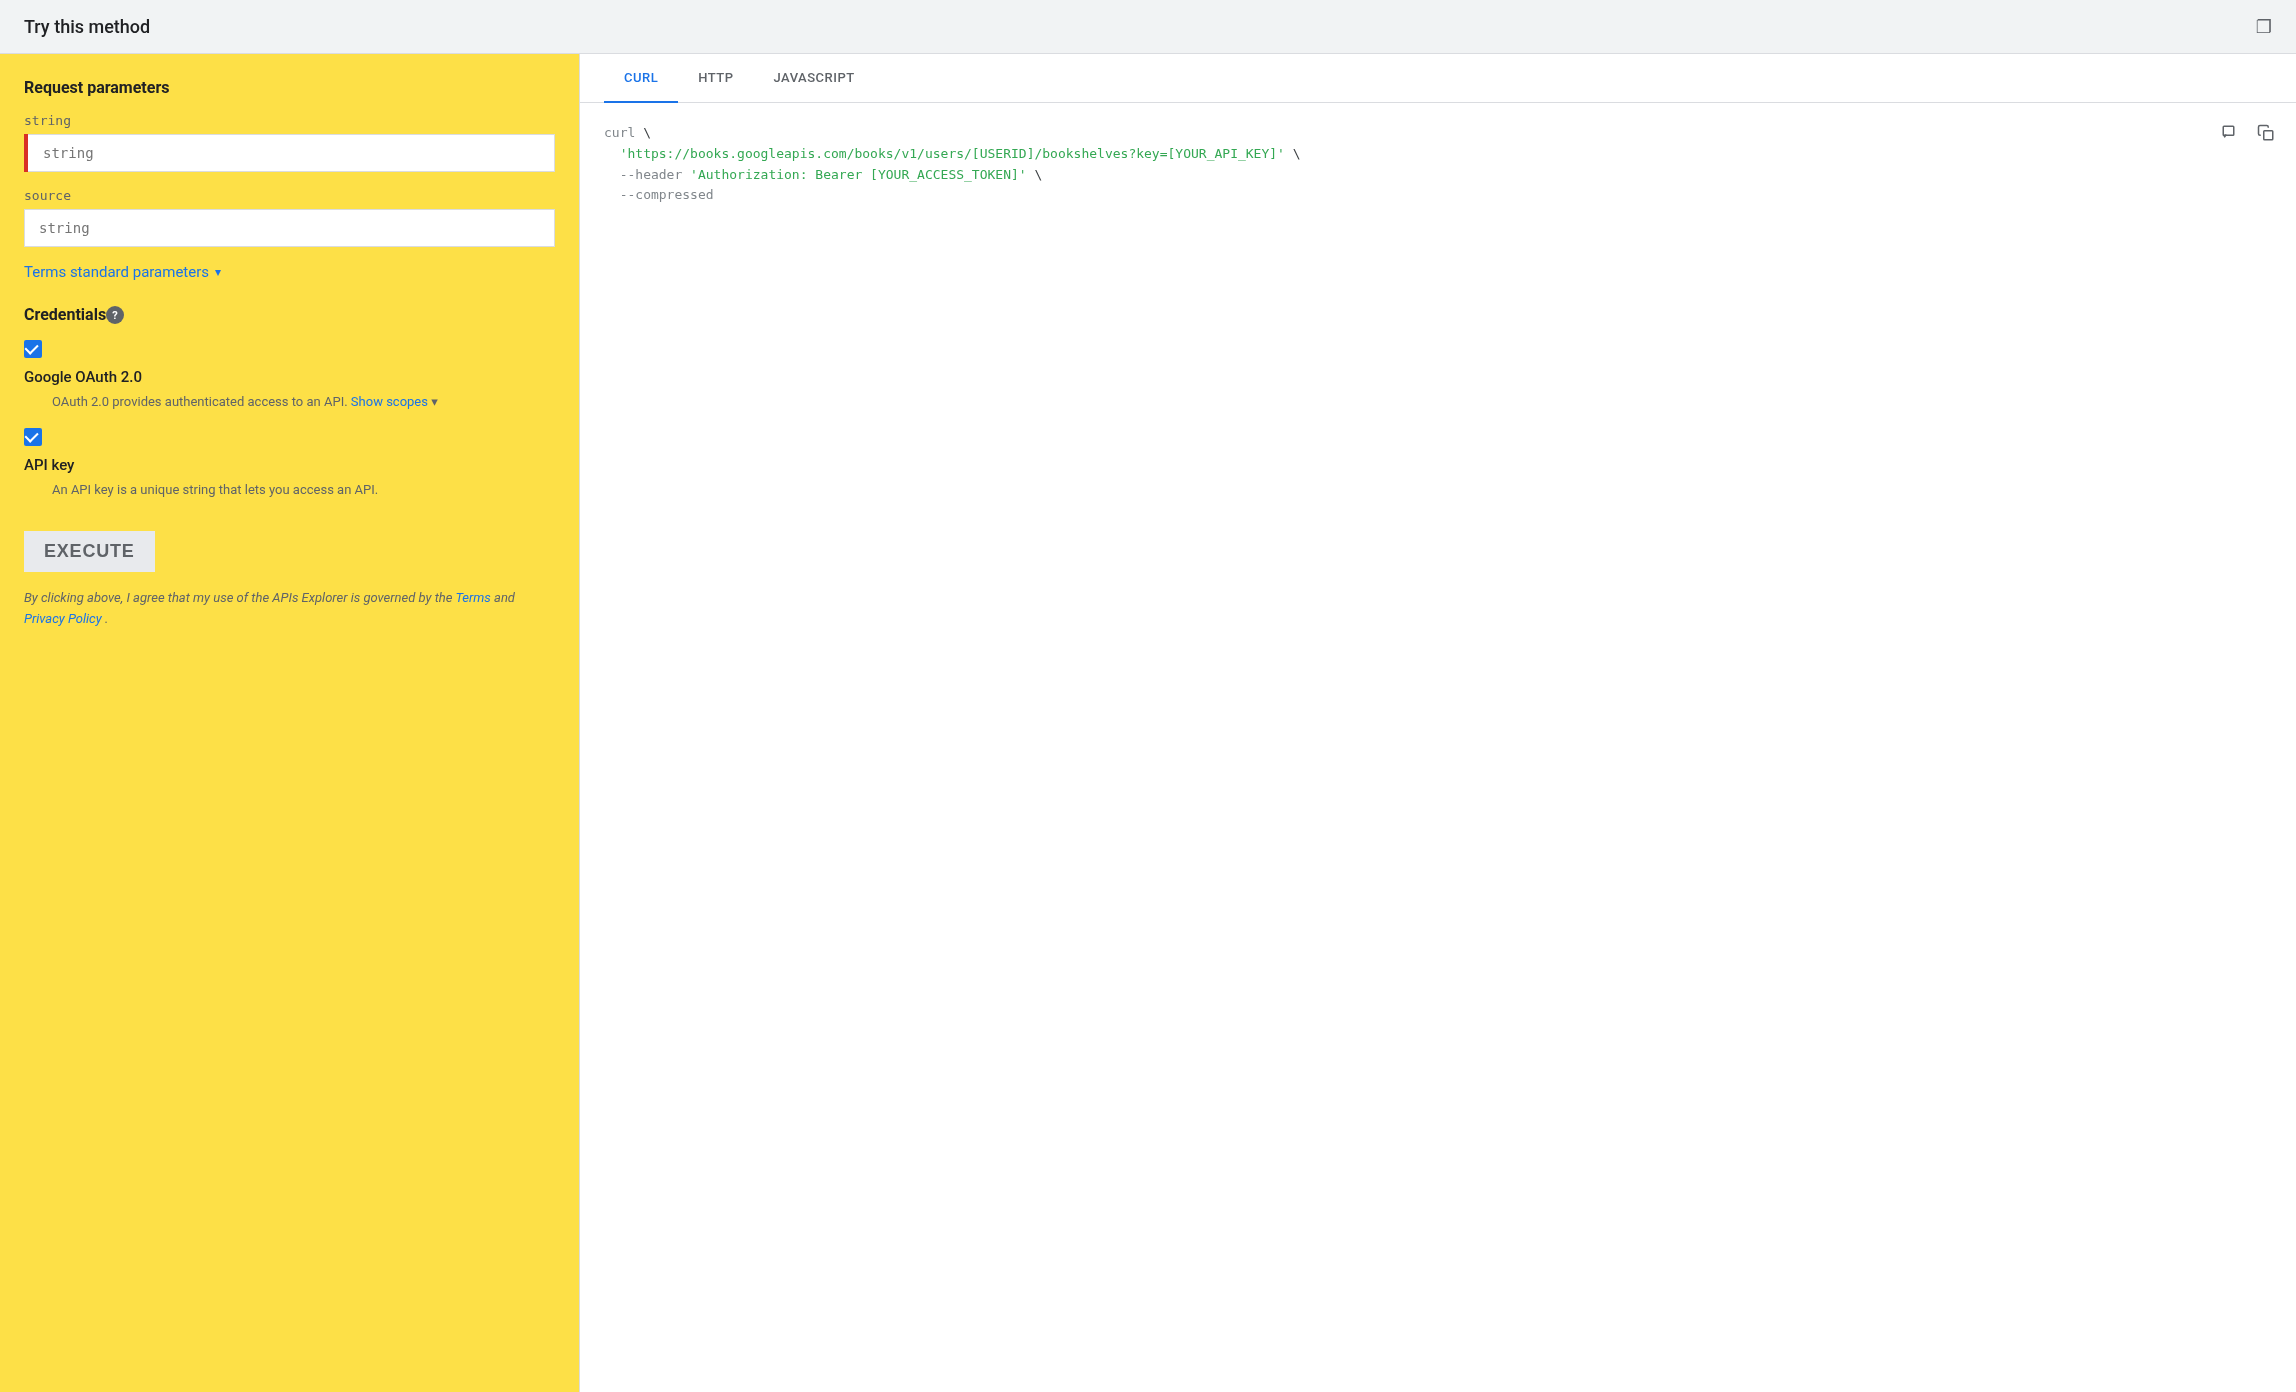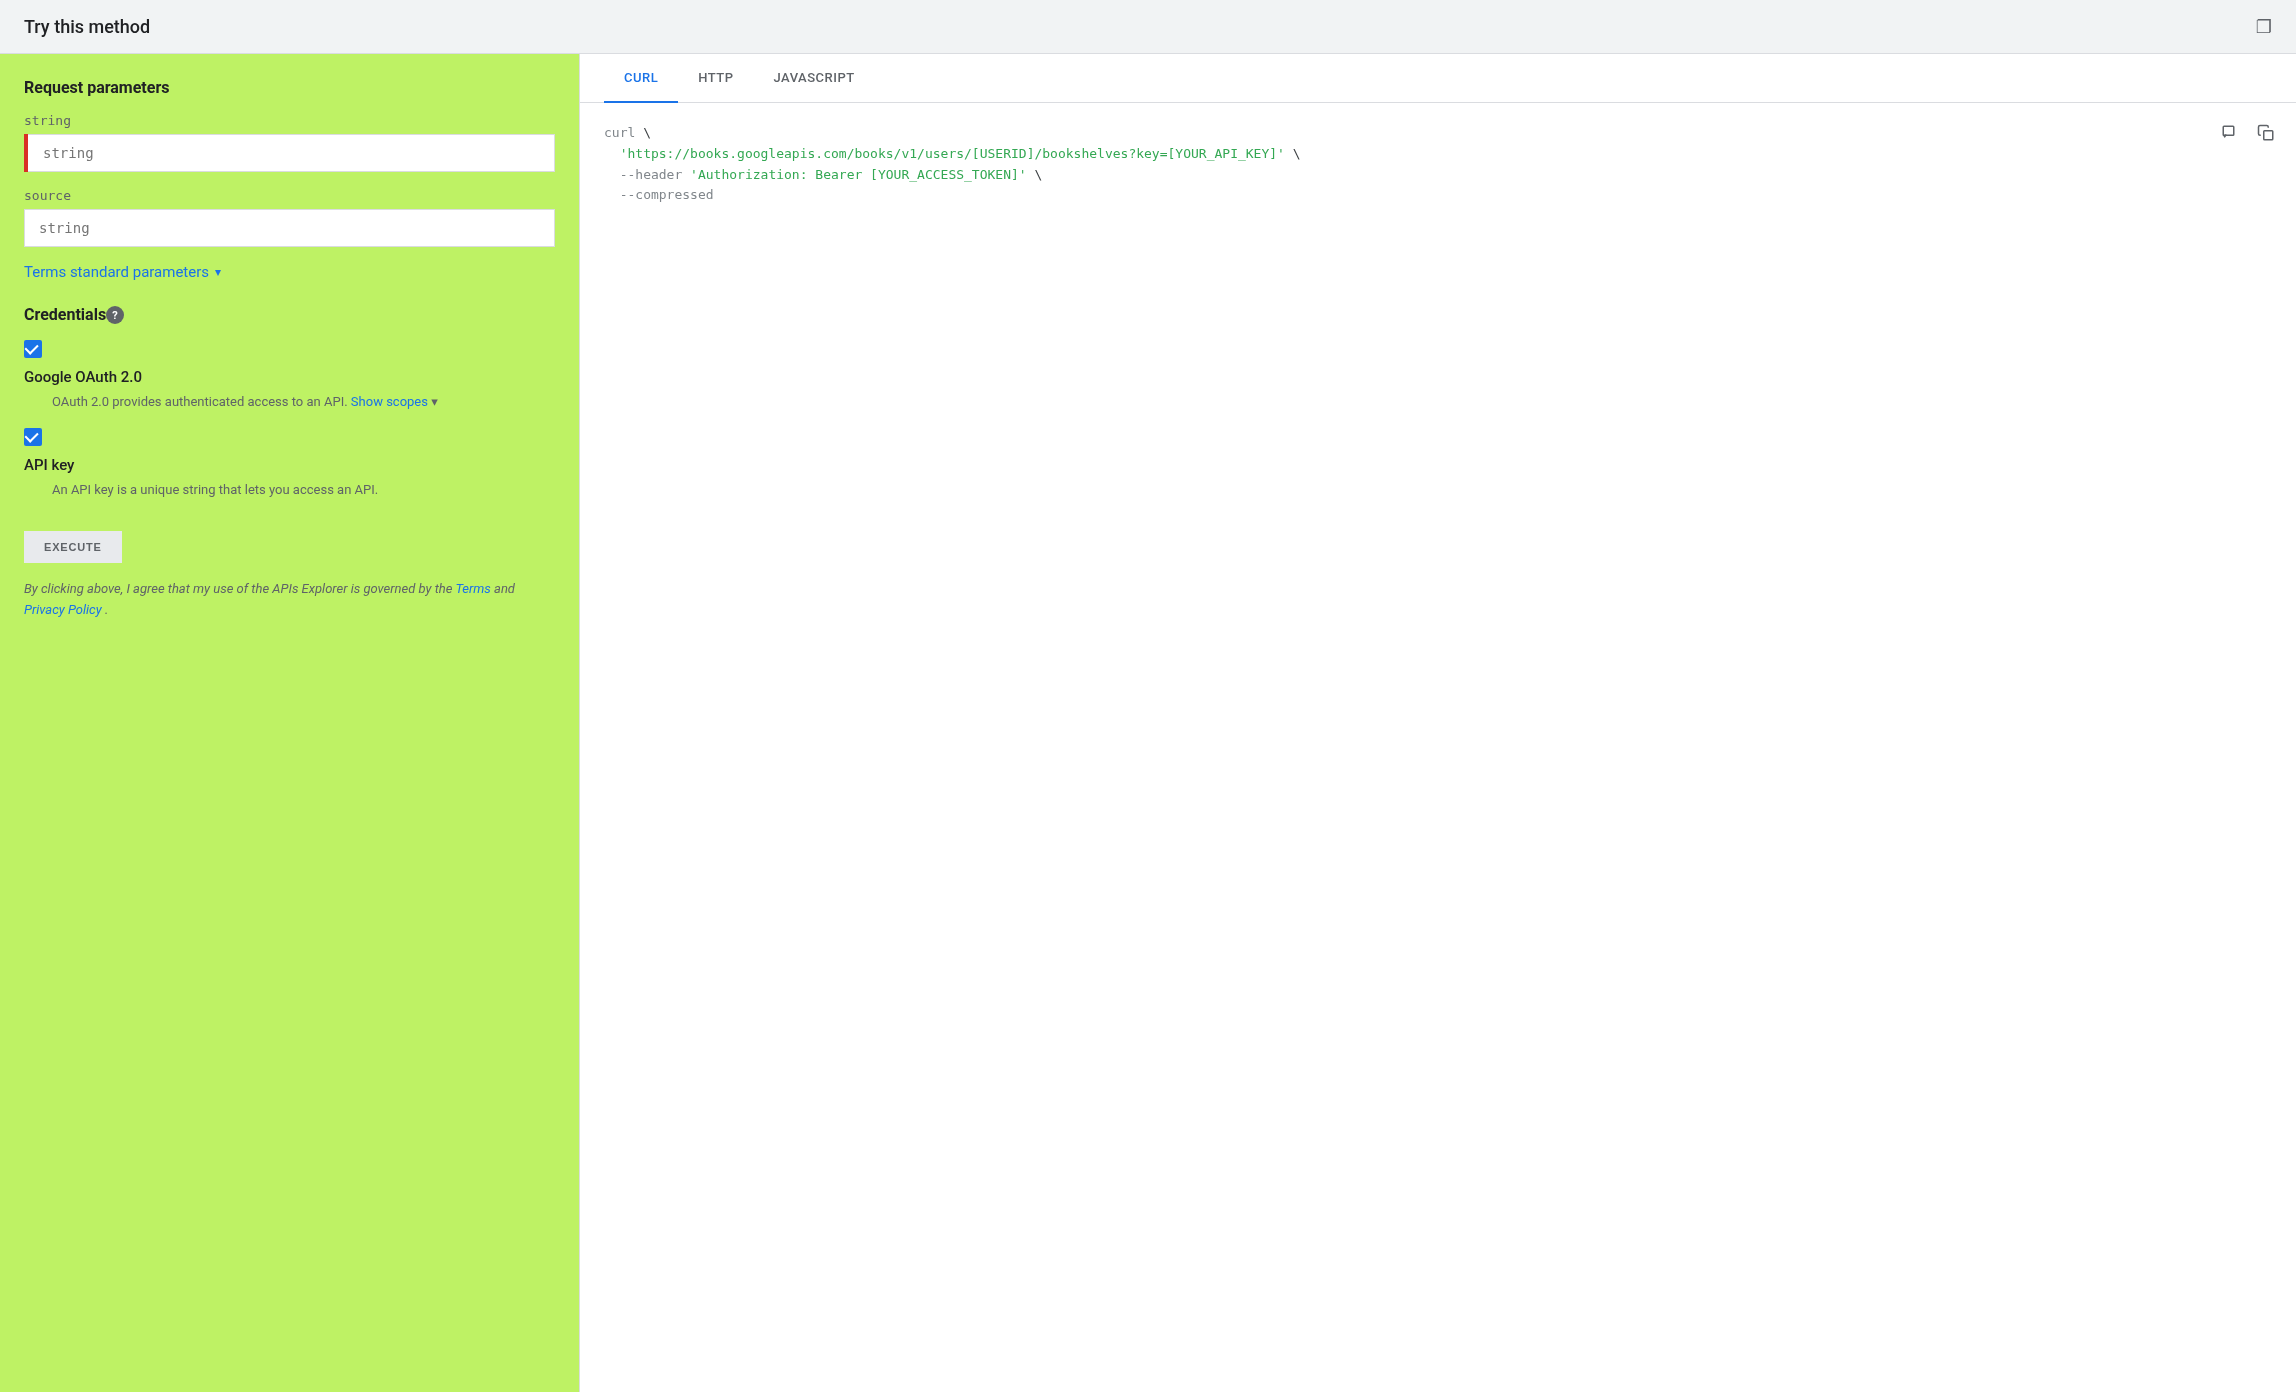--- a/index.html
+++ b/index.html
@@ -35,21 +35,21 @@
     }
     .main-content {
       display: flex;
       flex: 1;
       overflow: hidden;
     }
     
     .left-panel {
       width: 580px;
       min-width: 580px;
-      background: #bef264;
+      background: #fde047;
       padding: 24px;
       overflow-y: auto;
       border-right: 1px solid #dadce0;
     }
     .section-title {
       font-size: 16px;
       font-weight: 700;
       color: #202124;
       margin-bottom: 16px;
     }
@@ -169,21 +169,21 @@
     }
     .show-scopes-link {
       color: #1a73e8;
       cursor: pointer;
       text-decoration: none;
     }
     .execute-btn {
       background: #e8eaed;
       border: none;
       padding: 10px 20px;
-      font-size: 11px;
+      font-size: 18px;
       font-weight: 600;
       color: #5f6368;
       cursor: pointer;
       letter-spacing: 0.8px;
       text-transform: uppercase;
       margin-top: 8px;
       margin-bottom: 16px;
     }
     .terms-text {
       font-size: 13px;

